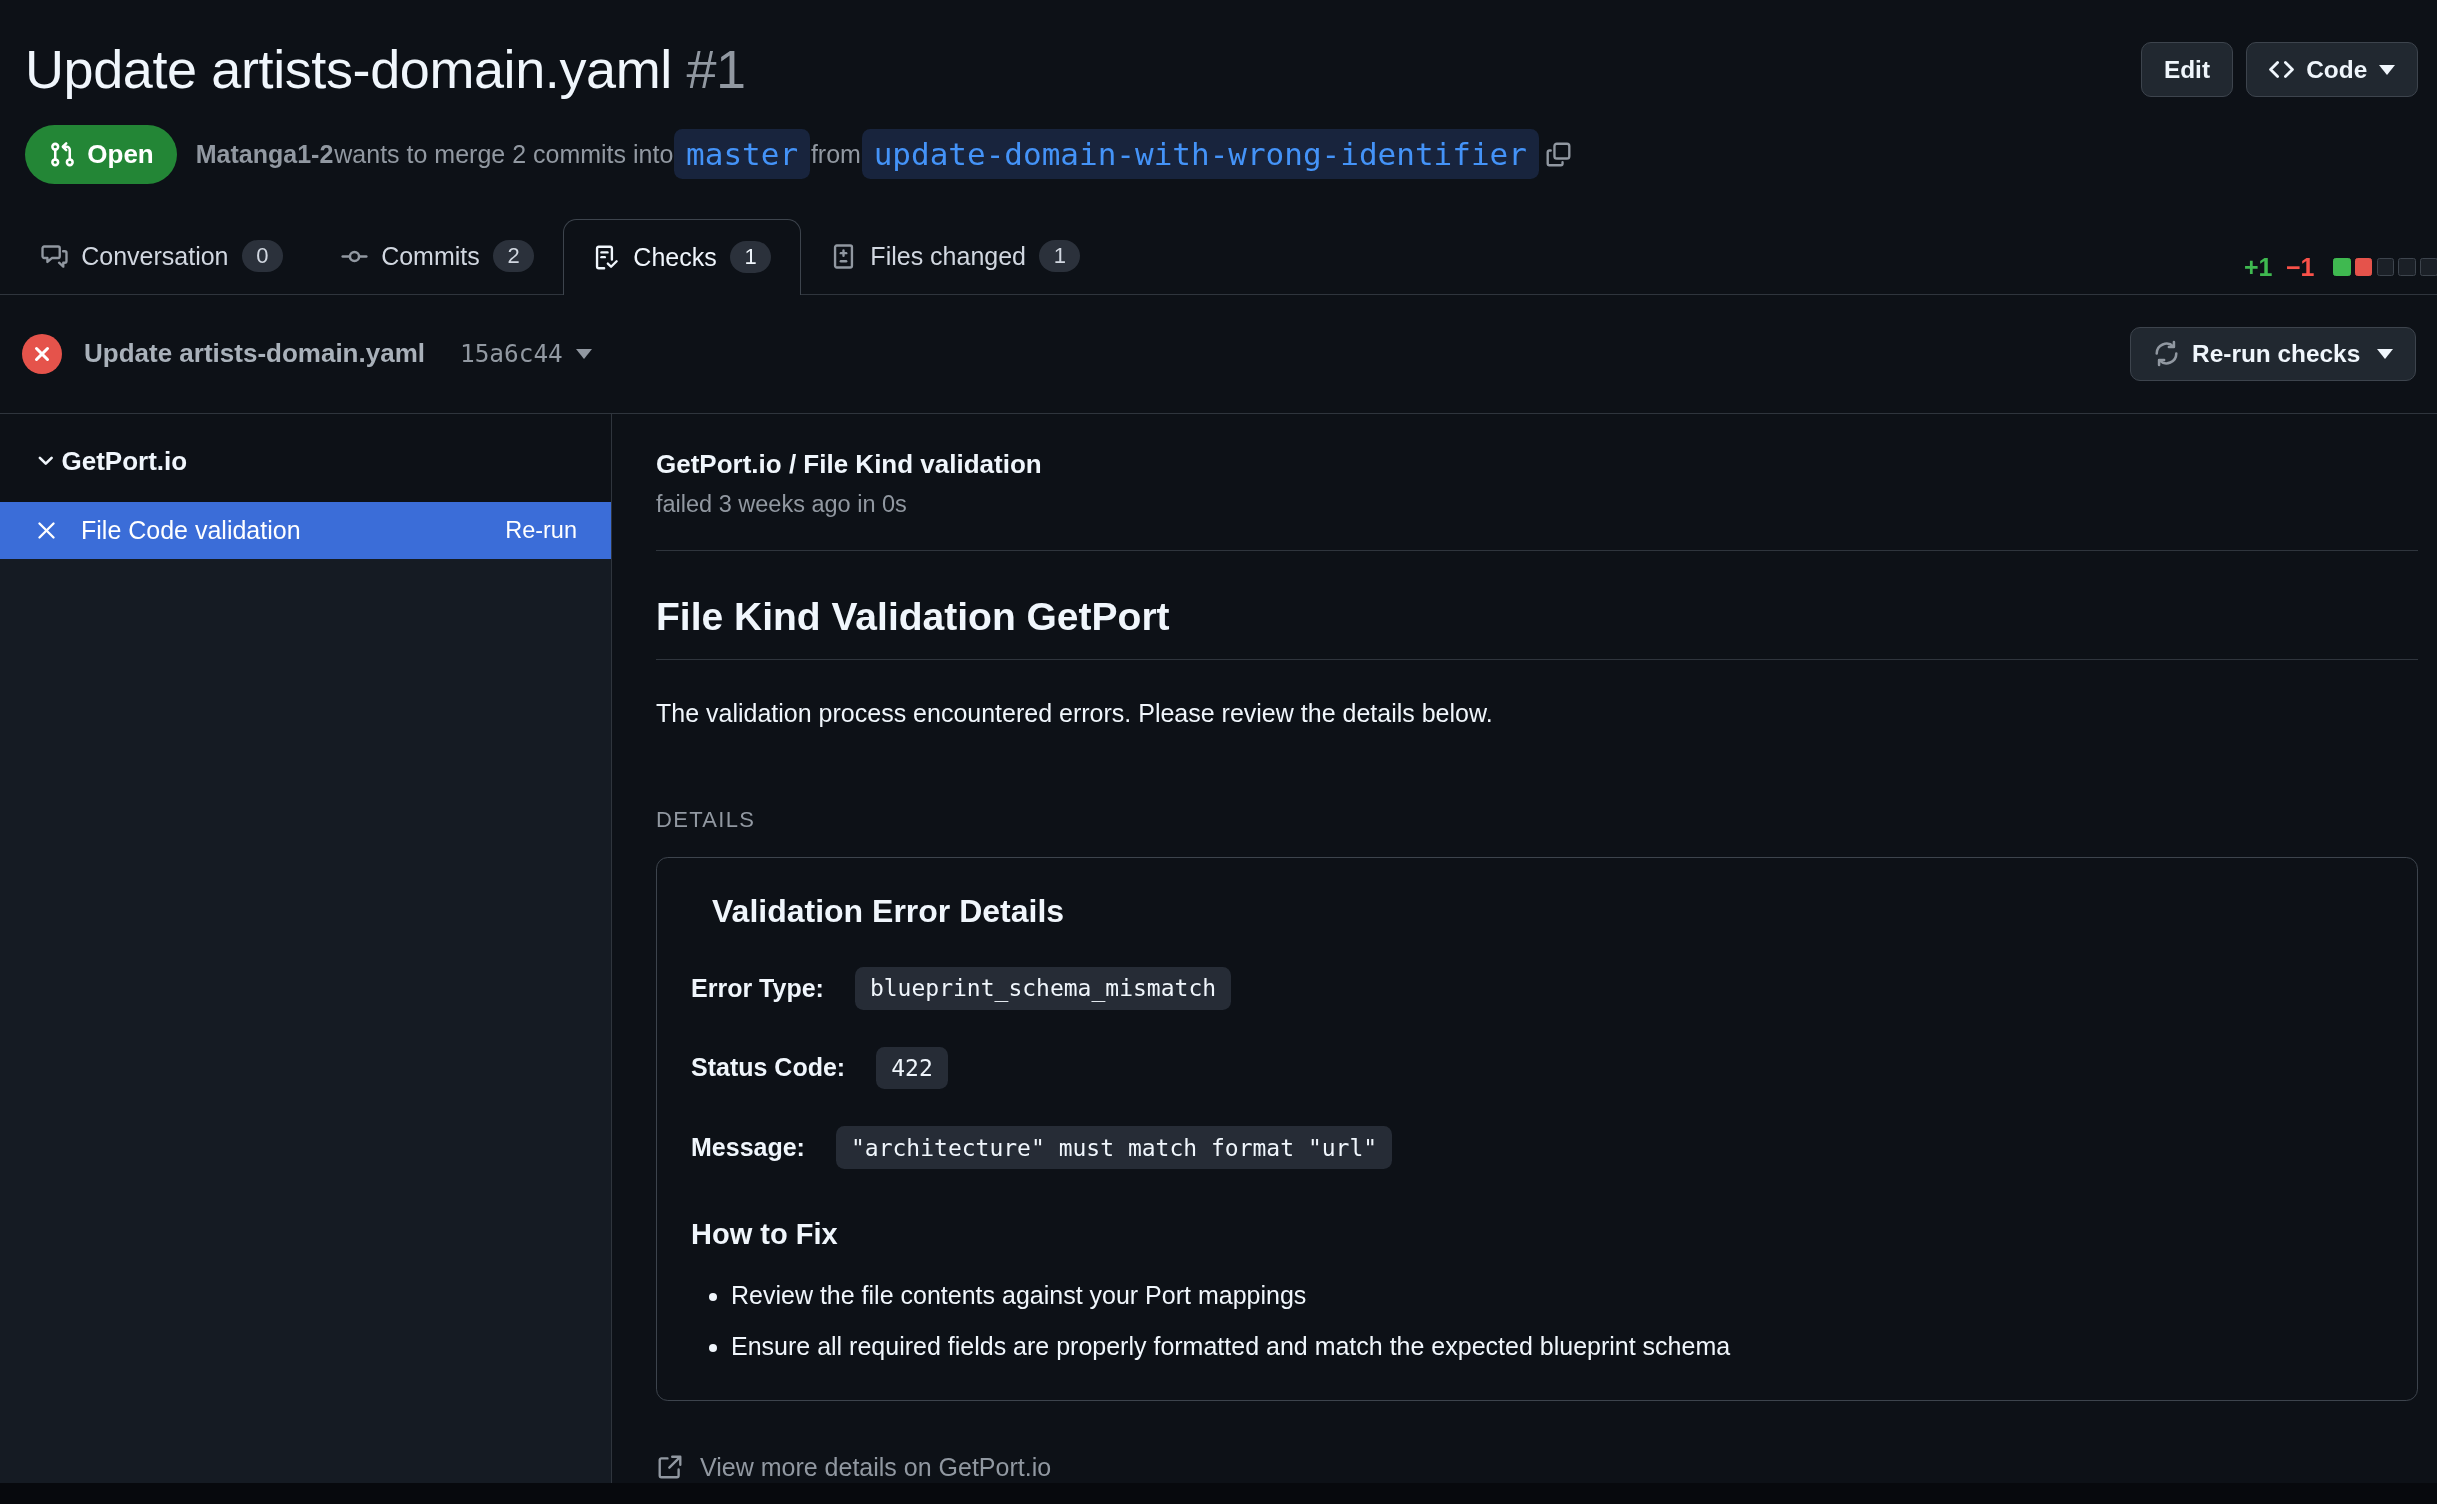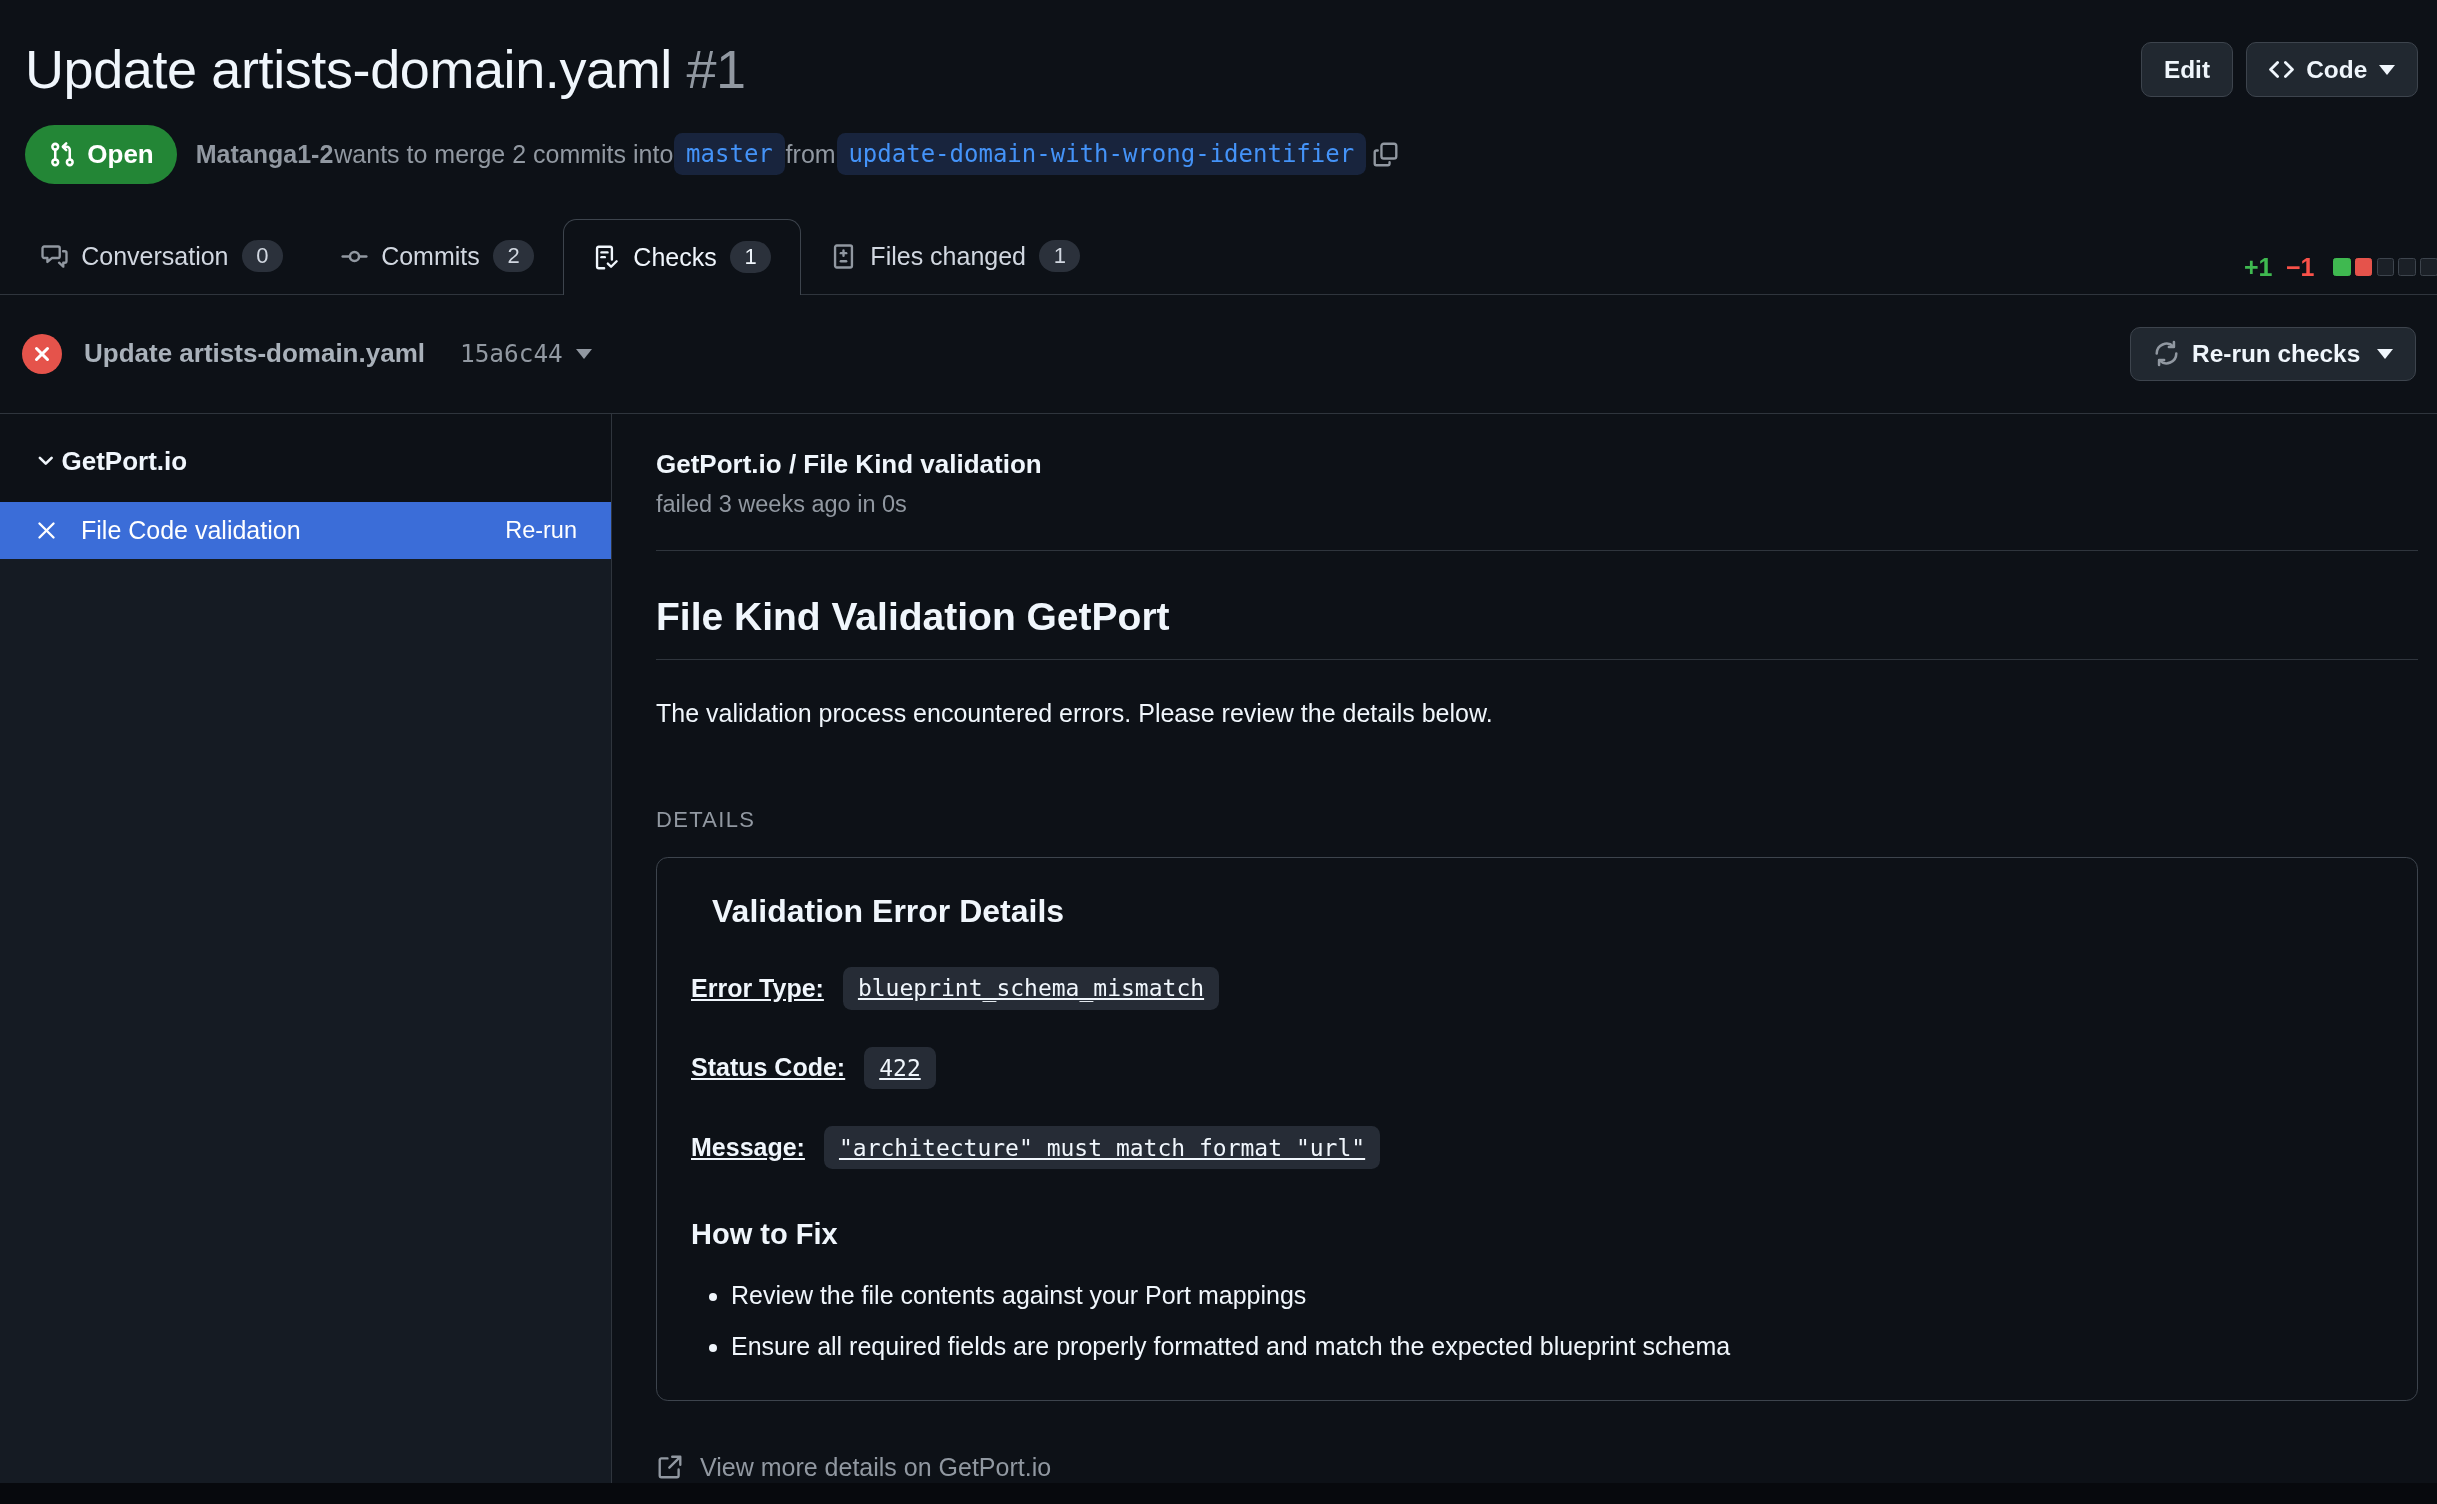--- a/index.html
+++ b/index.html
@@ -50,21 +50,21 @@
 
   .meta-row{display:flex;align-items:center;gap:18.5px;margin-top:23.5px;}
   .state-badge{
     display:inline-flex;align-items:center;gap:11.8px;background:var(--green);
     color:#ffffff;border-radius:30px;height:59px;padding:0 23.5px;
     font-size:26px;font-weight:700;
   }
   .byline{font-size:25px;color:var(--fg-muted);display:flex;align-items:center;gap:1px;flex-wrap:nowrap;}
   .byline .author{font-weight:700;}
   .branch-chip{
-    font-family:"DejaVu Sans Mono", monospace;font-size:24px;color:var(--accent);
+    font-family:"DejaVu Sans Mono", monospace;font-size:31px;color:var(--accent);
     background:var(--bg-branch);border-radius:8.4px;padding:6.7px 11.8px;white-space:nowrap;cursor:pointer;
   }
   .copy-btn{display:inline-flex;align-items:center;color:var(--fg-muted);cursor:pointer;margin-left:5px;}
 
   
   .tabs-row{
     display:flex;align-items:stretch;margin-top:35px;height:76px;position:relative;
     border-bottom:1.7px solid var(--border-muted);padding:0 11.8px;justify-content:space-between;
   }
   .tabs-left{display:flex;align-items:stretch;}
@@ -134,21 +134,21 @@
     font-size:39px;font-weight:700;color:var(--fg);margin-top:44px;
     padding-bottom:20px;border-bottom:1.7px solid var(--border-muted);
   }
   .intro{font-size:25px;color:var(--fg);margin-top:39px;}
   .details-label{font-size:22px;color:var(--fg-muted);letter-spacing:1.3px;margin-top:79px;}
   .details-box{
     border:1.7px solid var(--border);border-radius:11.8px;margin-top:23.5px;
     padding:35px 34px 39px 34px;
   }
   .box-title{font-size:32px;font-weight:700;color:var(--fg);margin-left:21px;}
-  .error-row{margin-top:37px;font-size:25px;display:flex;align-items:center;gap:19px;text-decoration:underline;}
+  .error-row{margin-top:37px;font-size:25px;display:flex;align-items:center;gap:31px;}
   .error-label{font-weight:700;color:var(--fg);}
   .code-chip{
     font-family:"DejaVu Sans Mono", monospace;font-size:23px;color:var(--fg);
     background:var(--bg-chip);border-radius:8.4px;padding:8.4px 15px;white-space:nowrap;
   }
   .fix-title{font-size:29px;font-weight:700;color:var(--fg);margin-top:49px;}
   .fix-list{margin-top:30px;padding-left:40px;}
   .fix-list li{font-size:25px;color:var(--fg);margin-bottom:22px;}
   .fix-list li:last-child{margin-bottom:0;}
   .external-link{

